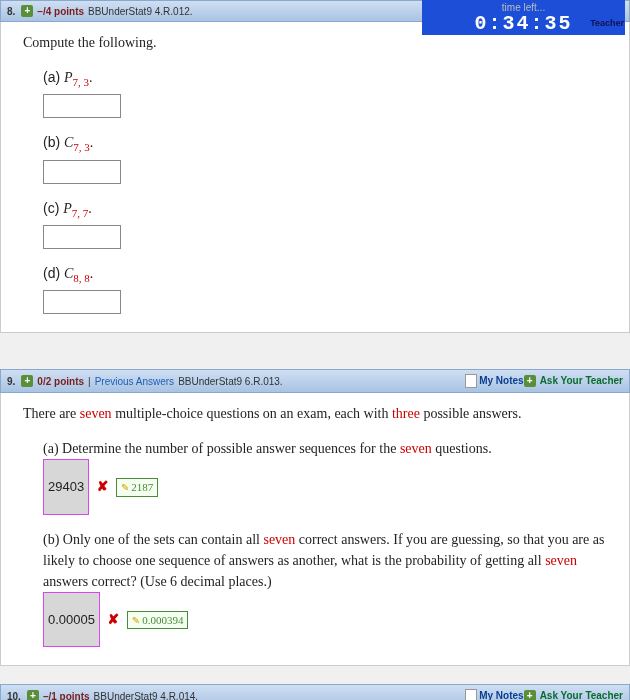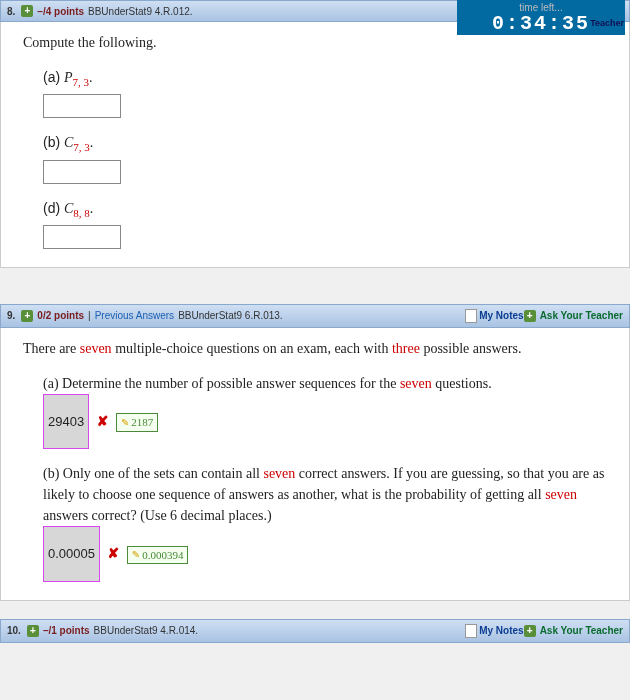--- a/index.html
+++ b/index.html
@@ -8,22 +8,22 @@
     font-family: Arial, Helvetica, sans-serif;
     background: #f0f0f0;
     width: 630px;
     font-size: 13px;
     color: #222;
   }
   .timer-bar {
     position: absolute;
     right: 5px;
     top: 0;
-    width: 168px;
-    background: #0369a1;
+    width: 203px;
+    background: #1d4ed8;
     color: #bbb;
     text-align: center;
     font-size: 10px;
     padding: 2px 0 0 0;
     z-index: 10;
   }
   .timer-value {
     font-family: "Courier New", monospace;
     font-size: 20px;
     font-weight: bold;
@@ -141,20 +141,24 @@
   <div class="sublist">
     <div class="part">
       <span class="part-label">(a) </span><span class="math-i">P</span><span class="sub1">7</span><span class="sub2">,</span><span class="sub2"> 3</span><span>.</span>
       <input class="answer-input" style="">
     </div>
     <div class="part">
       <span class="part-label">(b) </span><span class="math-i">C</span><span class="sub1">7</span><span class="sub2">,</span><span class="sub2"> 3</span><span>.</span>
       <input class="answer-input" style="">
     </div>
     <div class="part">
+      <span class="part-label">(c) </span><span class="math-i">P</span><span class="sub1">7</span><span class="sub2">,</span><span class="sub2"> 7</span><span>.</span>
+      <input class="answer-input" style="">
+    </div>
+    <div class="part">
       <span class="part-label">(d) </span><span class="math-i">C</span><span class="sub1">8</span><span class="sub2">,</span><span class="sub2"> 8</span><span>.</span>
       <input class="answer-input" style="">
     </div>
   </div>
 </div>
 
 <div class="gap"></div>
 
 <div class="qheader">
   <span class="qnum">9.</span>

